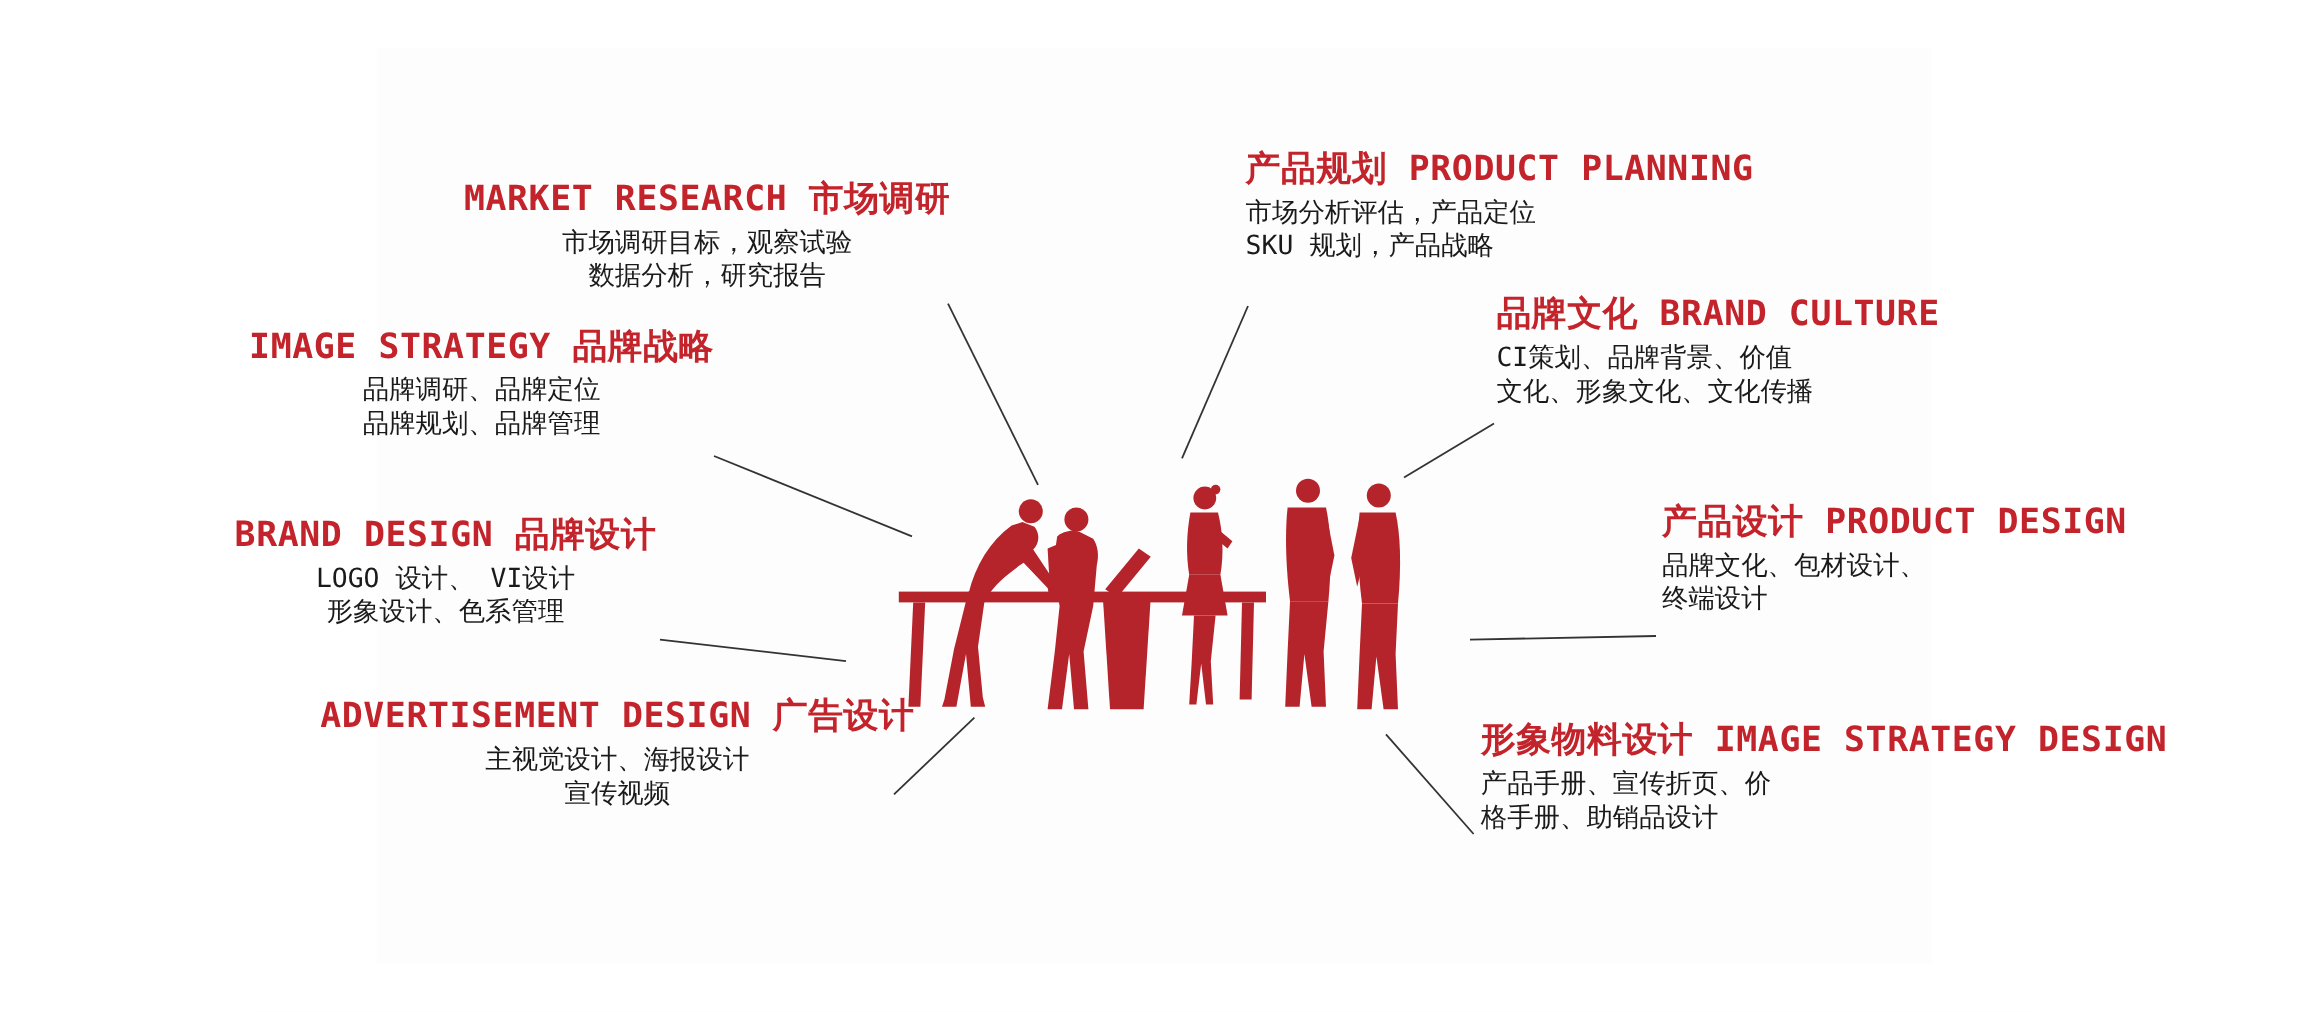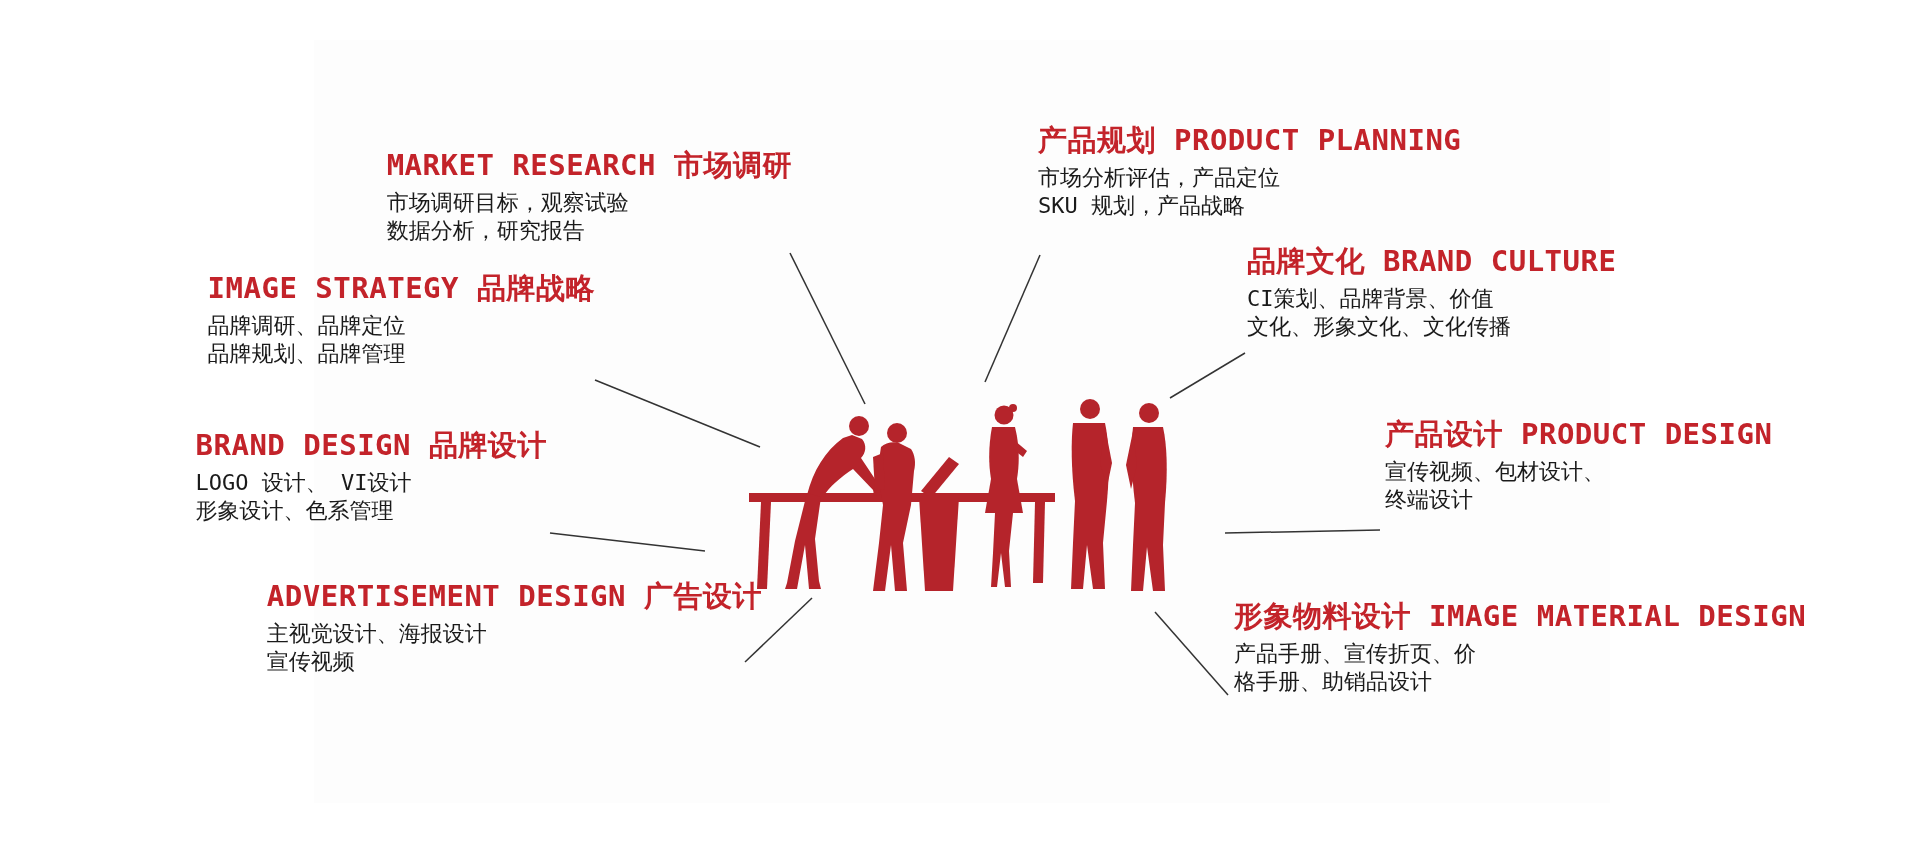--- a/index.html
+++ b/index.html
@@ -13,21 +13,21 @@
   html,body{width:1920px;height:843px;overflow:hidden;}
   body{
     background:var(--background);
     font-family:"DejaVu Sans Mono","DejaVu Sans",sans-serif;
     position:relative;
   }
   .canvas{position:absolute;inset:0;width:1920px;height:843px;background:var(--background);}
   .inner-panel{position:absolute;left:314px;top:40px;width:1296px;height:763px;background:#fdfdfd;}
 
   .note{position:absolute;}
-  .note-left{text-align:left;}
+  .note-left{text-align:center;}
   .note-right{text-align:left;}
   .note-title{
     color:var(--accent);
     font-weight:700;
     font-size:29px;
     letter-spacing:0.5px;
     line-height:36px;
     margin-bottom:6px;
     white-space:nowrap;
   }
@@ -162,22 +162,22 @@
   </div>
 
   <div class="note note-right r2">
     <div class="note-title">品牌文化 BRAND CULTURE</div>
     <div class="note-line">CI策划、品牌背景、价值</div>
     <div class="note-line">文化、形象文化、文化传播</div>
   </div>
 
   <div class="note note-right r3">
     <div class="note-title">产品设计 PRODUCT DESIGN</div>
-    <div class="note-line">宣传视频、包材设计、</div>
+    <div class="note-line">品牌文化、包材设计、</div>
     <div class="note-line">终端设计</div>
   </div>
 
   <div class="note note-right r4">
-    <div class="note-title">形象物料设计 IMAGE MATERIAL DESIGN</div>
+    <div class="note-title">形象物料设计 IMAGE STRATEGY DESIGN</div>
     <div class="note-line">产品手册、宣传折页、价</div>
     <div class="note-line">格手册、助销品设计</div>
   </div>
 </div>
 
 </body></html>

